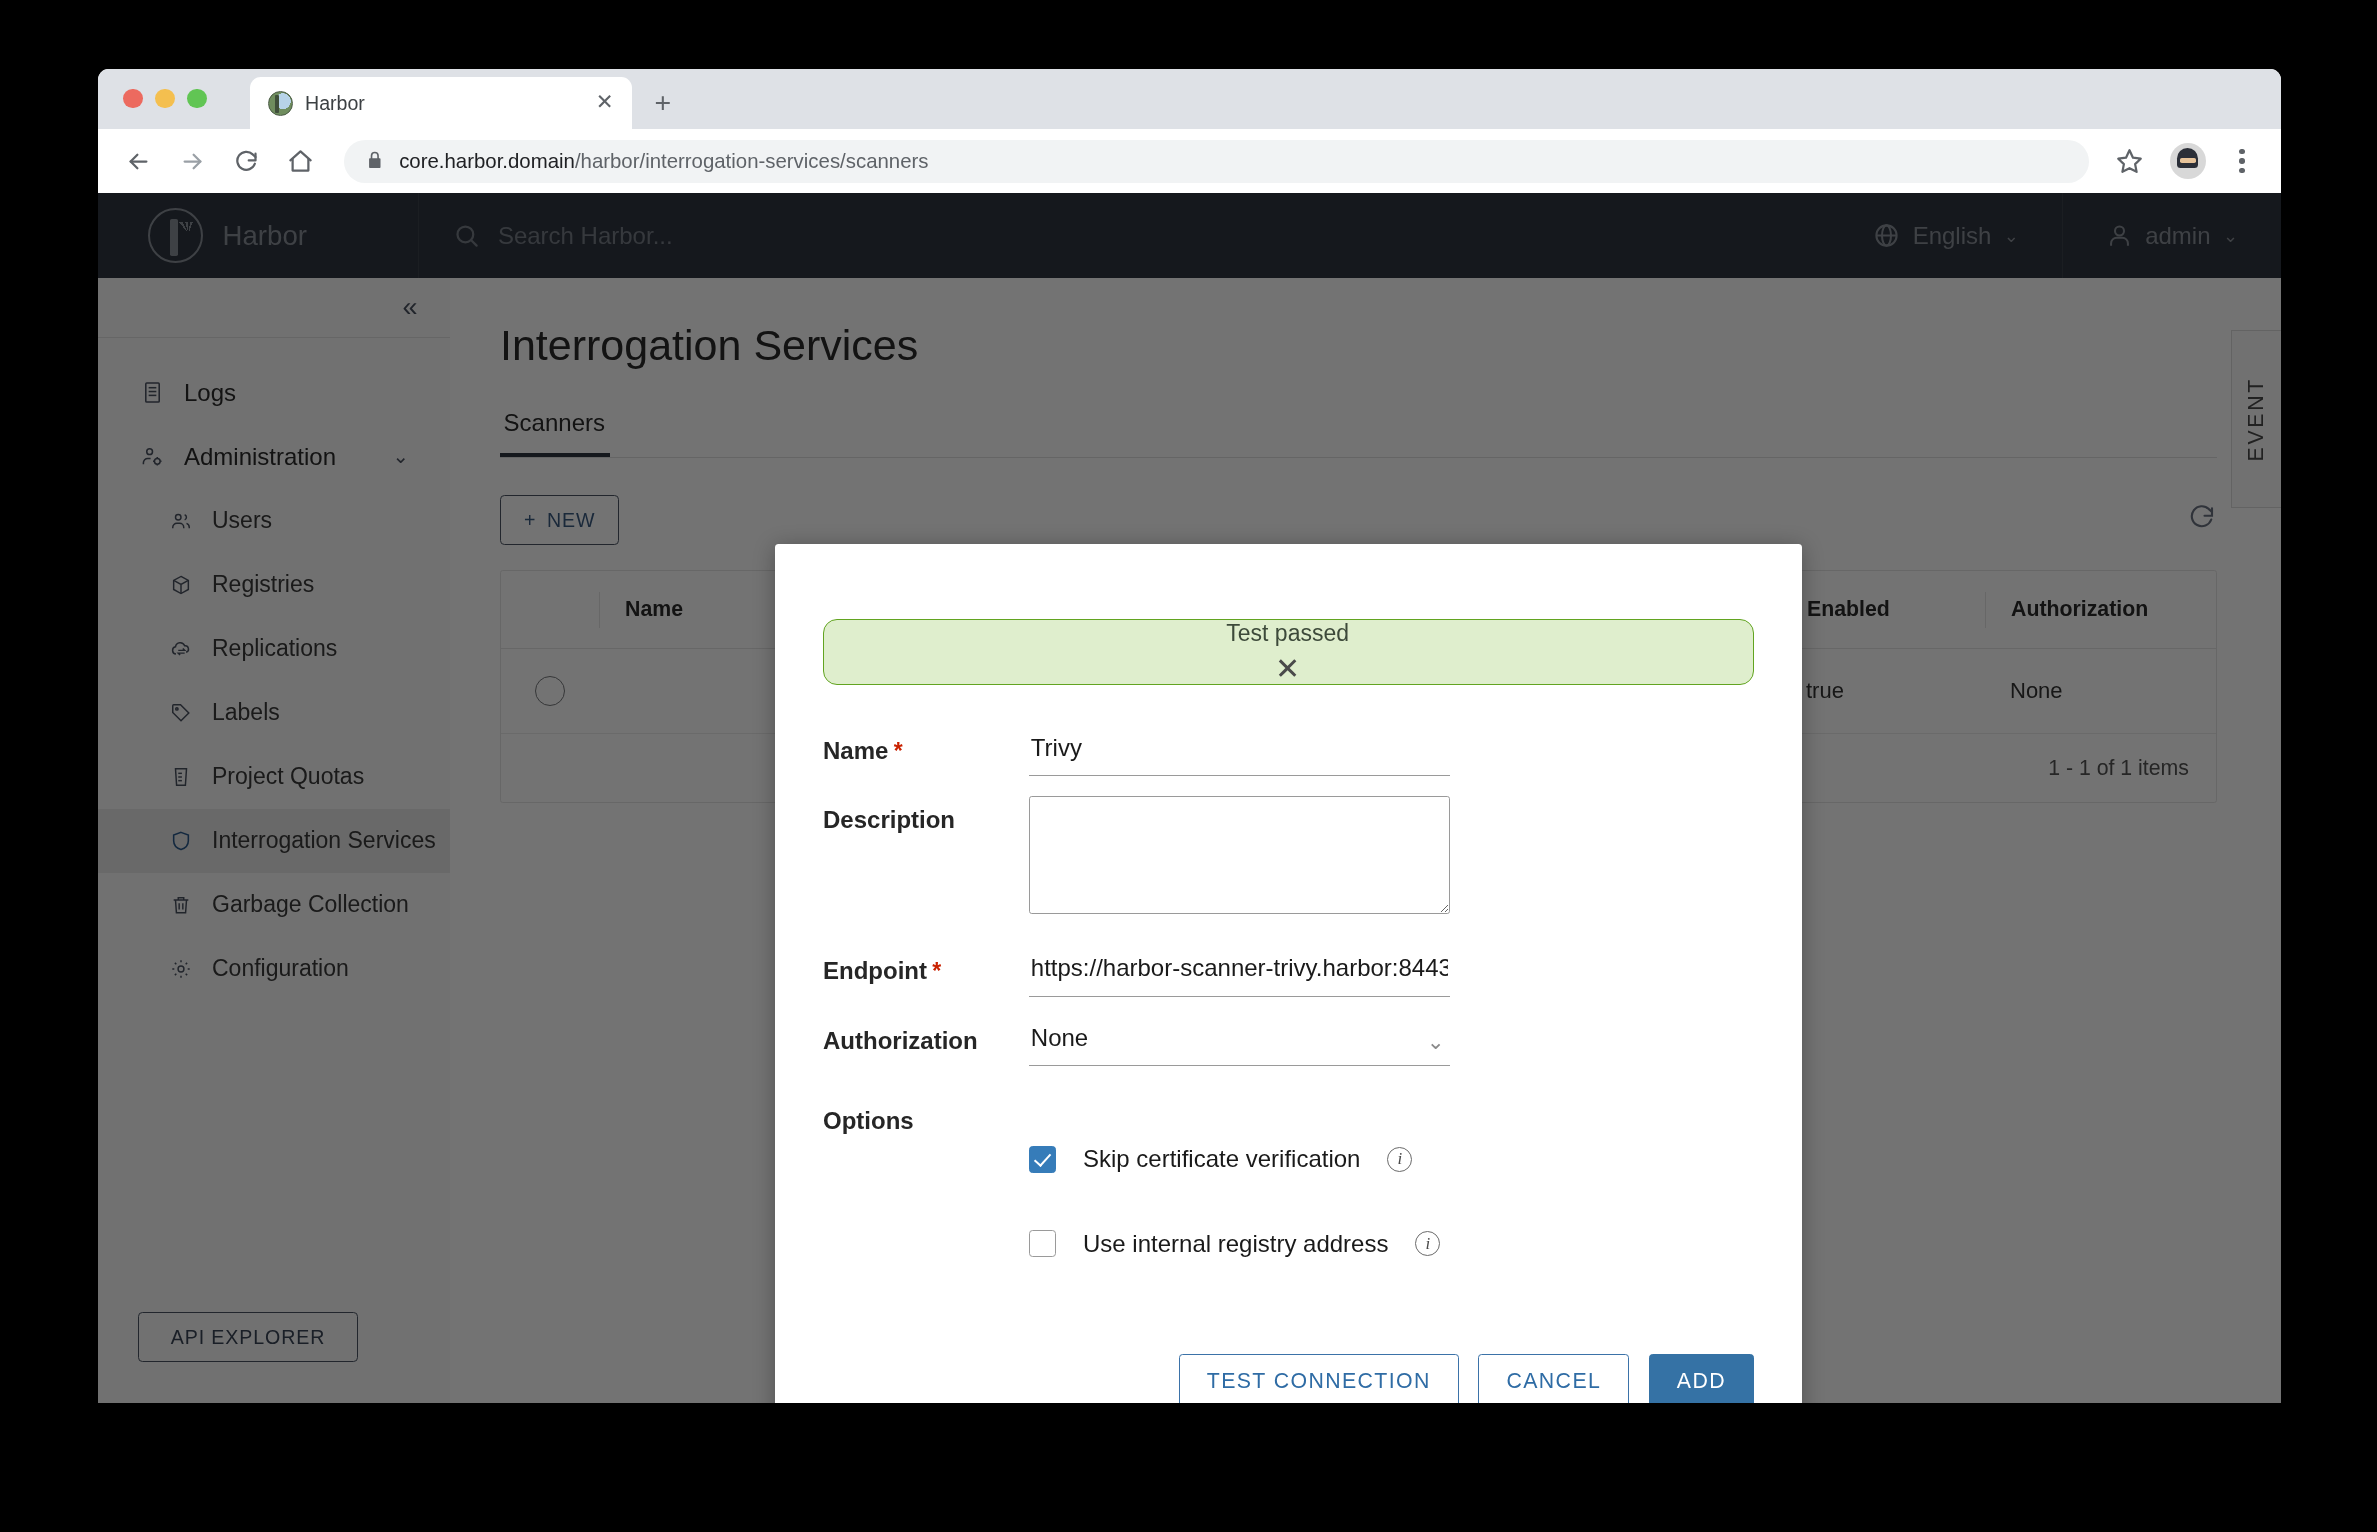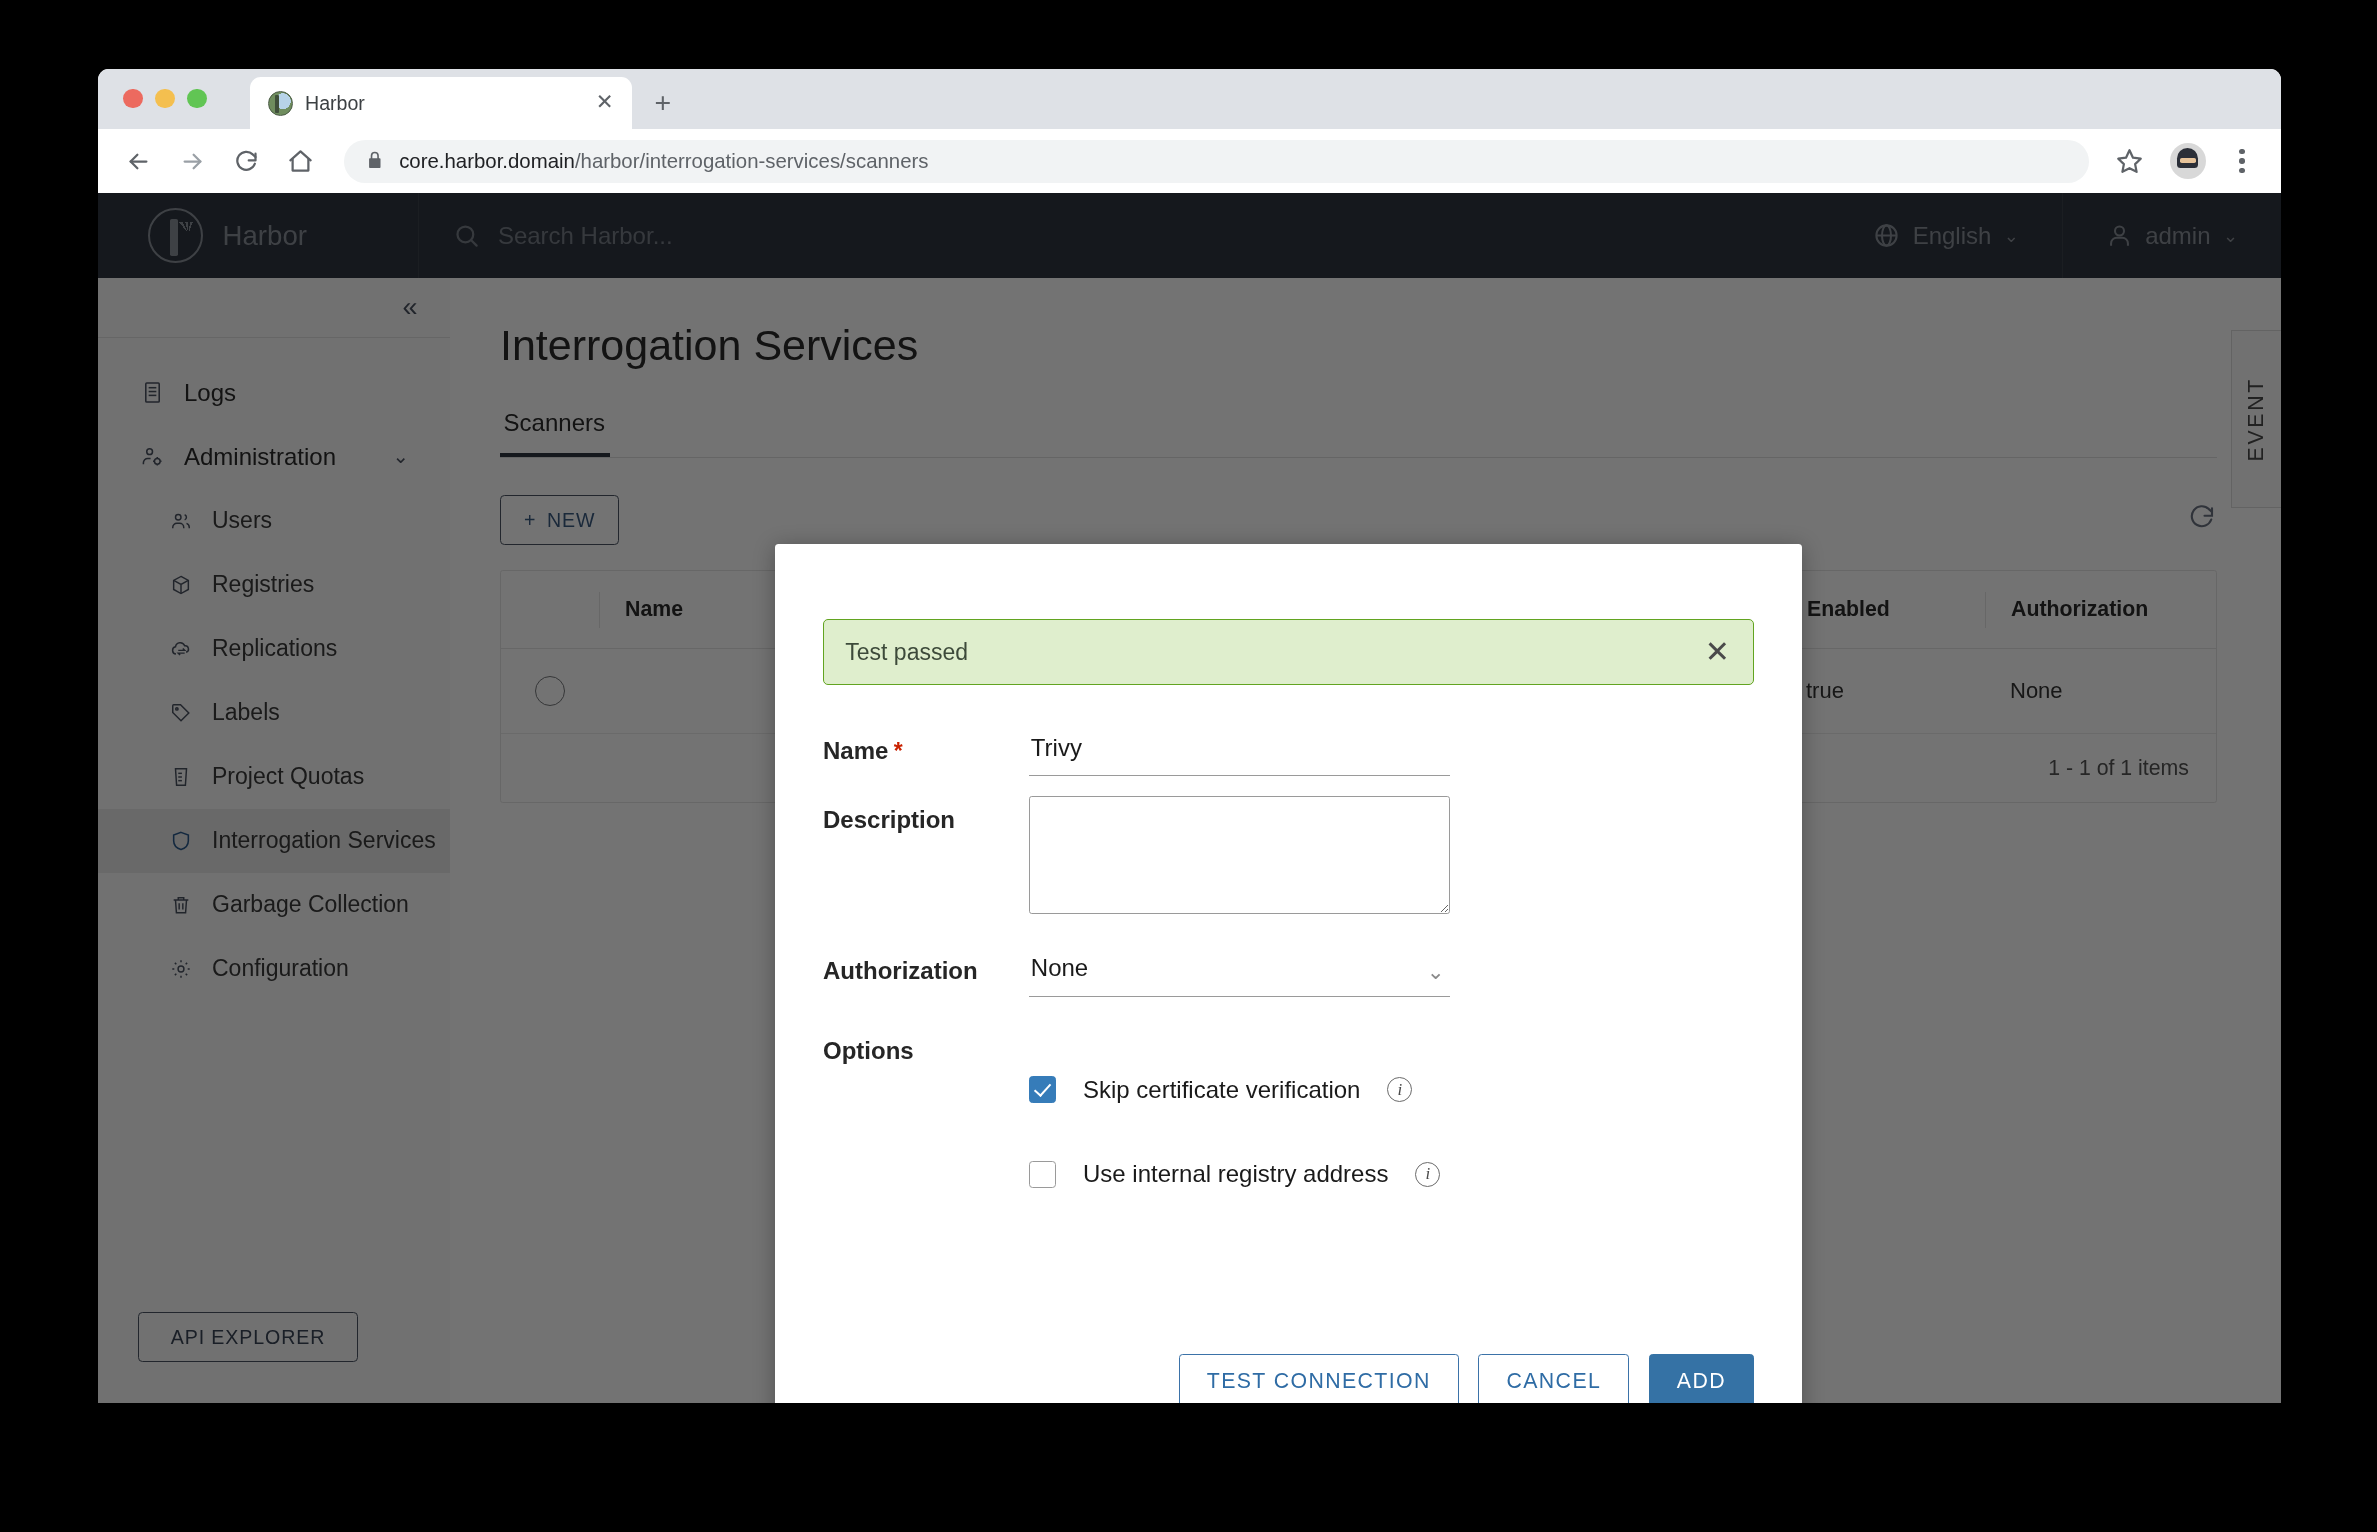--- a/index.html
+++ b/index.html
@@ -218,23 +218,24 @@
     width: 1027px; height: 901px;
     background: #fff;
     border-radius: 3.6px;
     box-shadow: 0 3.6px 21.3px rgba(0,0,0,.3);
     padding: 48px 48px 0 48px;
   }
   .modal-title { font-size: 37px; color: #1a1a1a; font-weight: 400; }
   .alert {
     margin-top: 27px;
     height: 66px;
-    background: #dfeecd; border: 1.8px solid #62a420; border-radius: 5px;
+    background: #dfeecd; border: 1.8px solid #62a420; border-radius: 14px;
     display:flex; align-items:center; justify-content:space-between;
     padding: 0 23px 0 21.3px;
+    flex-direction: column;
   }
   .alert-text { font-size: 23px; color:#3d4a3a; }
   .alert-close { font-size: 30px; color:#4a4a4a; cursor:pointer; line-height:1; font-weight:300; }
 
   .form { margin-top: 41px; }
   .frow { display:flex; align-items:flex-start; margin-bottom: 9px; }
   .flabel { width: 206px; font-size: 24px; color:#262626; font-weight:600; padding-top: 10.7px; }
   .req { color:#c92100; margin-left: 5.3px; font-size: 23px; }
   .fctl { flex: 1; }
 
@@ -589,20 +590,28 @@
           </div>
         </div>
 
         <div class="frow row-desc">
           <div class="flabel">Description</div>
           <div class="fctl">
             <textarea class="ta" style=""></textarea>
           </div>
         </div>
 
+        <div class="frow row-endpoint">
+          <div class="flabel">
+            <span>Endpoint</span><span class="req">*</span>
+          </div>
+          <div class="fctl">
+            <input class="uline-input" type="text" value="https://harbor-scanner-trivy.harbor:8443" style="">
+          </div>
+        </div>
 
         <div class="frow row-auth">
           <div class="flabel">Authorization</div>
           <div class="fctl">
             <div class="select-wrap">
               <input class="uline-input" type="text" readonly="" value="None" style="">
               <span class="chev">⌄</span>
             </div>
           </div>
         </div>

